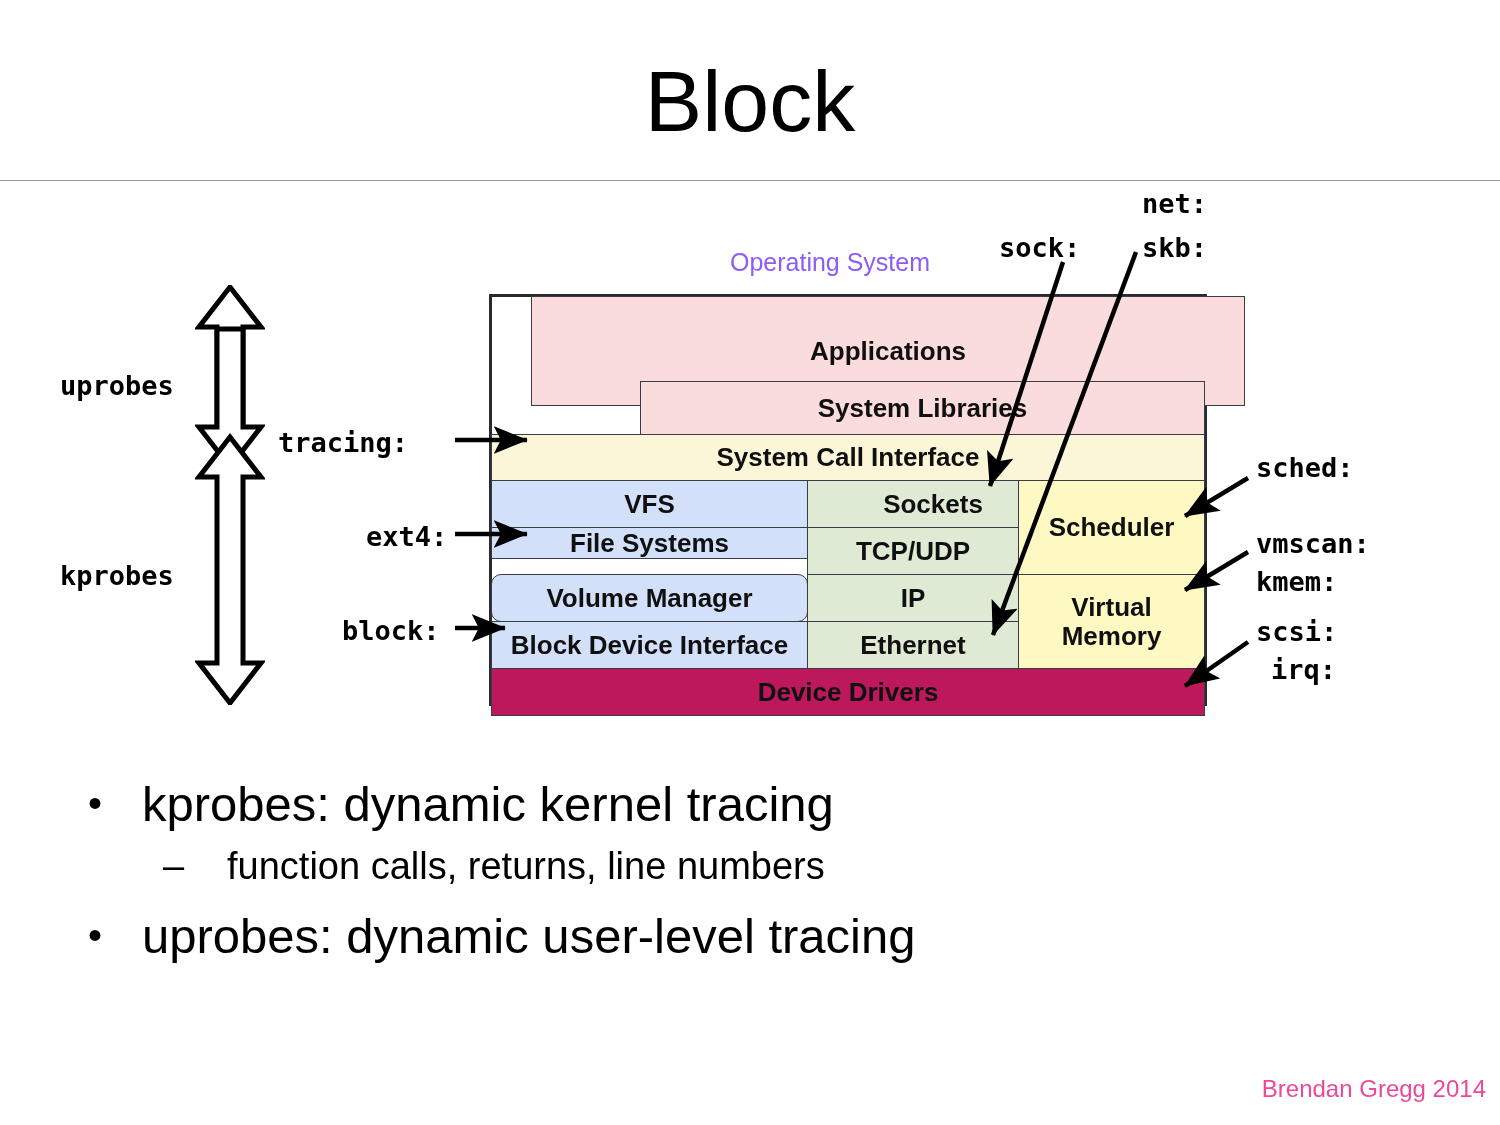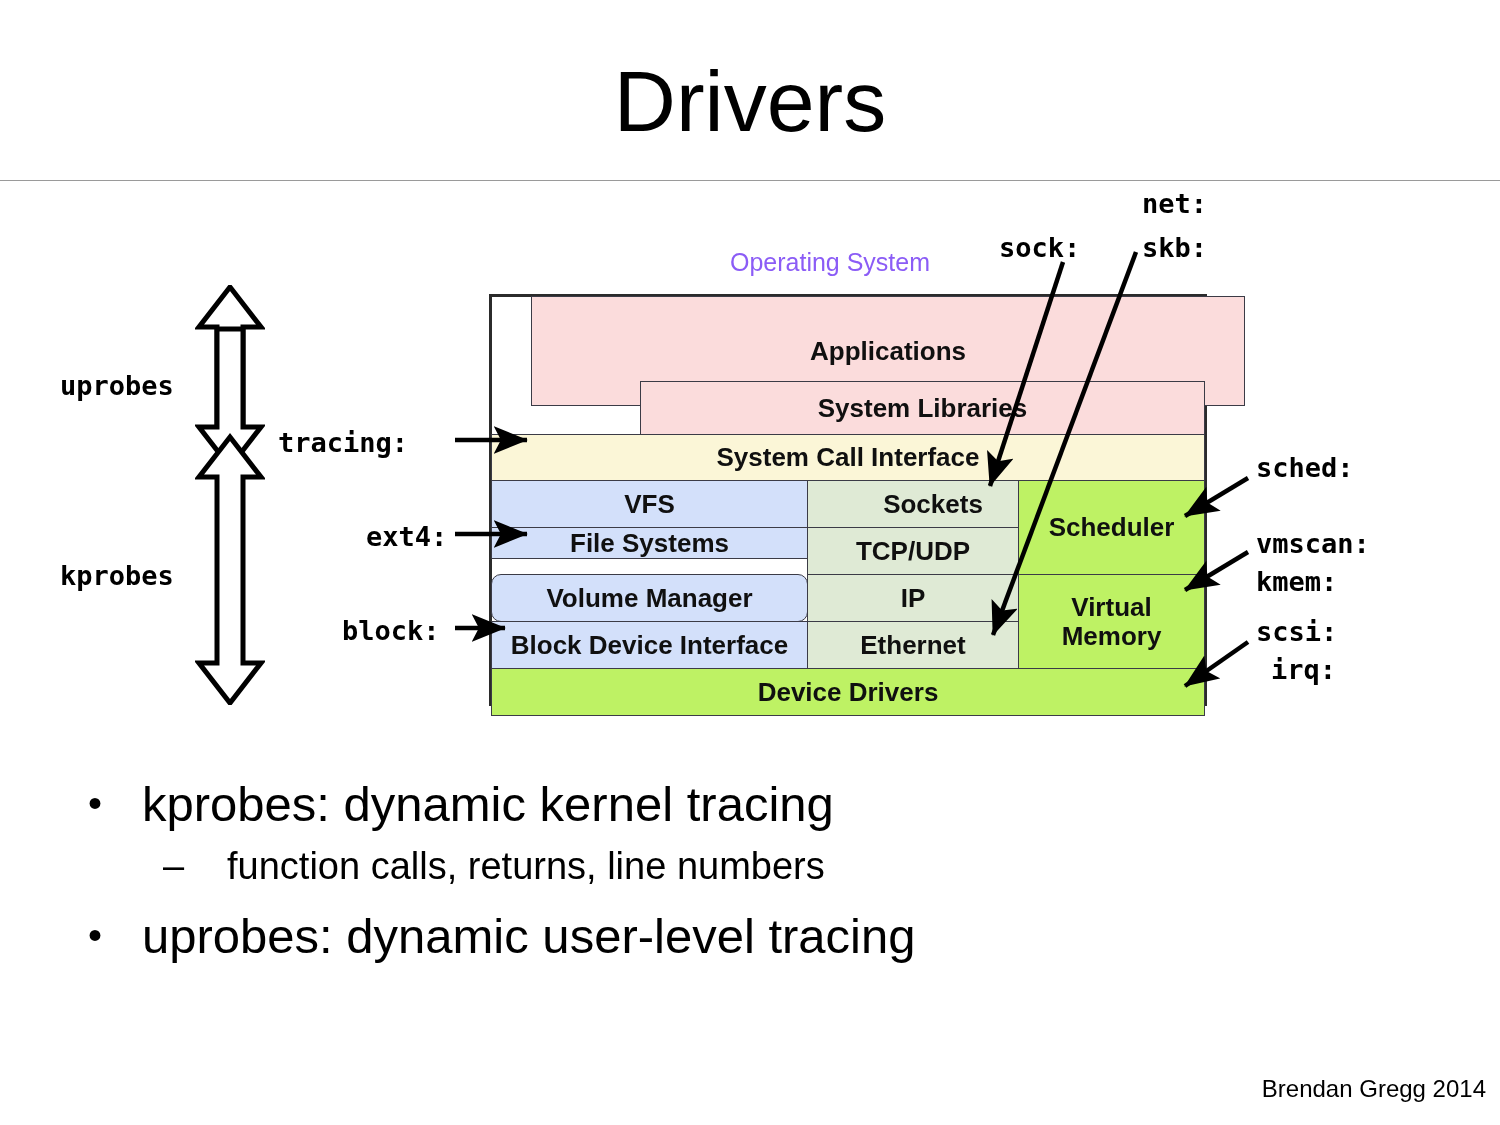--- a/index.html
+++ b/index.html
@@ -42,22 +42,22 @@
     position:absolute; box-sizing:border-box;
     border:1.6px solid #3b3b46;
     display:flex; align-items:center; justify-content:center;
     font-size:26px; font-weight:700; color:#101010;
     text-align:center; line-height:1.08;
   }
   .pink  { background:#fbdcdc; }
   .cream { background:#fbf6d7; }
   .blue  { background:#d3e0fa; }
   .green { background:#dfead5; }
-  .tan   { background:#bef264; }
-  .cyan  { background:#bef264; }
+  .tan   { background:#fef9c3; }
+  .cyan  { background:#be185d; }
 
   
   .code-label {
     position:absolute;
     font-family:"DejaVu Sans Mono", monospace;
     font-size:27px; font-weight:700; color:#000;
     white-space:nowrap;
   }
 
   
@@ -69,30 +69,30 @@
   
   #bullets { position:absolute; left:78px; top:778px; width:1200px; }
   .b1 { display:flex; align-items:flex-start; font-size:49px; color:#000; line-height:1.1; margin-bottom:14px; }
   .b1 .bullet-dot { width:54px; flex:0 0 54px; font-size:40px; line-height:1.25; text-align:left; padding-left:10px; }
   .b2 { display:flex; align-items:flex-start; font-size:38px; color:#000; line-height:1.1; margin:6px 0 22px 0; }
   .b2 .bullet-dash { width:64px; flex:0 0 64px; padding-left:85px; }
 
   
   #footer {
     position:absolute; right:14px; bottom:22px;
-    font-size:24px; color:#000000;
+    font-size:24px; color:#ec4899;
     white-space:nowrap;
   }
 </style>
 </head>
 <body>
 
 <div class="slide">
 
-  <div id="page-title">Drivers</div>
+  <div id="page-title">Block</div>
   <div id="title-rule"></div>
 
   <div id="diagram">
 
     <div class="os-label">Operating System</div>
 
     <svg id="probe-arrows" viewBox="0 0 70 420">
 
       <polygon points="35,2 66,42 48,42 48,140 22,140 22,42 4,42" fill="#ffffff" stroke="#000" stroke-width="5" stroke-linejoin="miter"></polygon>
       <polygon points="35,182 4,142 22,142 22,44 48,44 48,142 66,142" fill="#ffffff" stroke="#000" stroke-width="5" stroke-linejoin="miter"></polygon>

